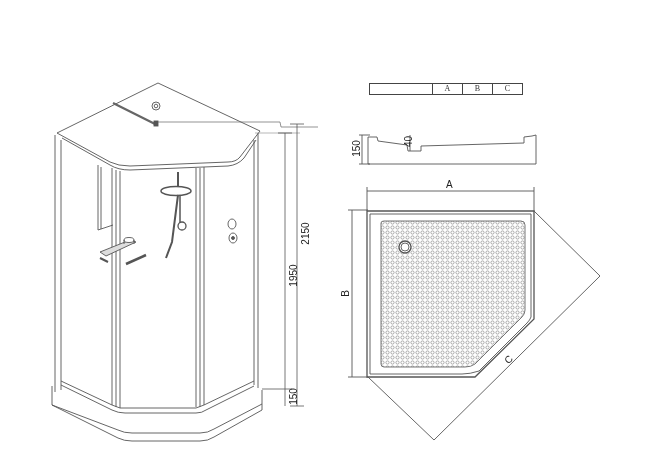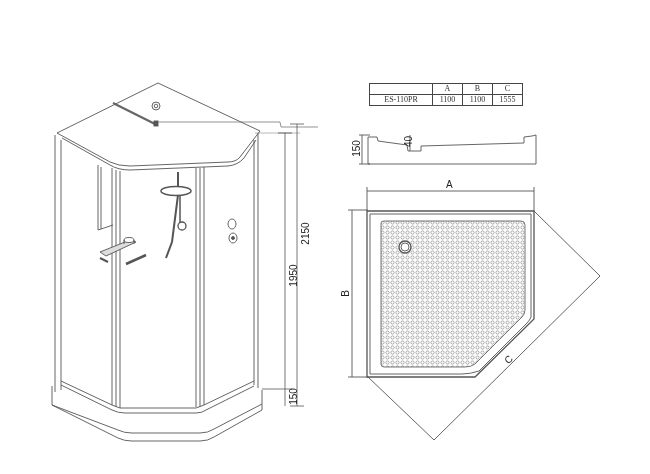--- a/index.html
+++ b/index.html
@@ -116,26 +116,20 @@
 </svg>
 
 <table class="spec-table">
   <tbody>
       <tr>
     <td class="model"></td>
     <td class="num">A</td>
     <td class="num">B</td>
     <td class="num">C</td>
   </tr>
-  <tr>
-    <td class="model">ES-110PR</td>
-    <td class="num">1100</td>
-    <td class="num">1100</td>
-    <td class="num">1555</td>
-  </tr>
 </tbody>
   </table>
 
 <span class="dim rot" style="left:294px;top:228px;">2150</span>
 <span class="dim rot" style="left:282px;top:270px;">1950</span>
 <span class="dim rot" style="left:285px;top:391px;">150</span>
 
 <span class="dim rot" style="left:348px;top:143px;">150</span>
 <span class="dim rot" style="left:403px;top:136px;">40</span>
 

